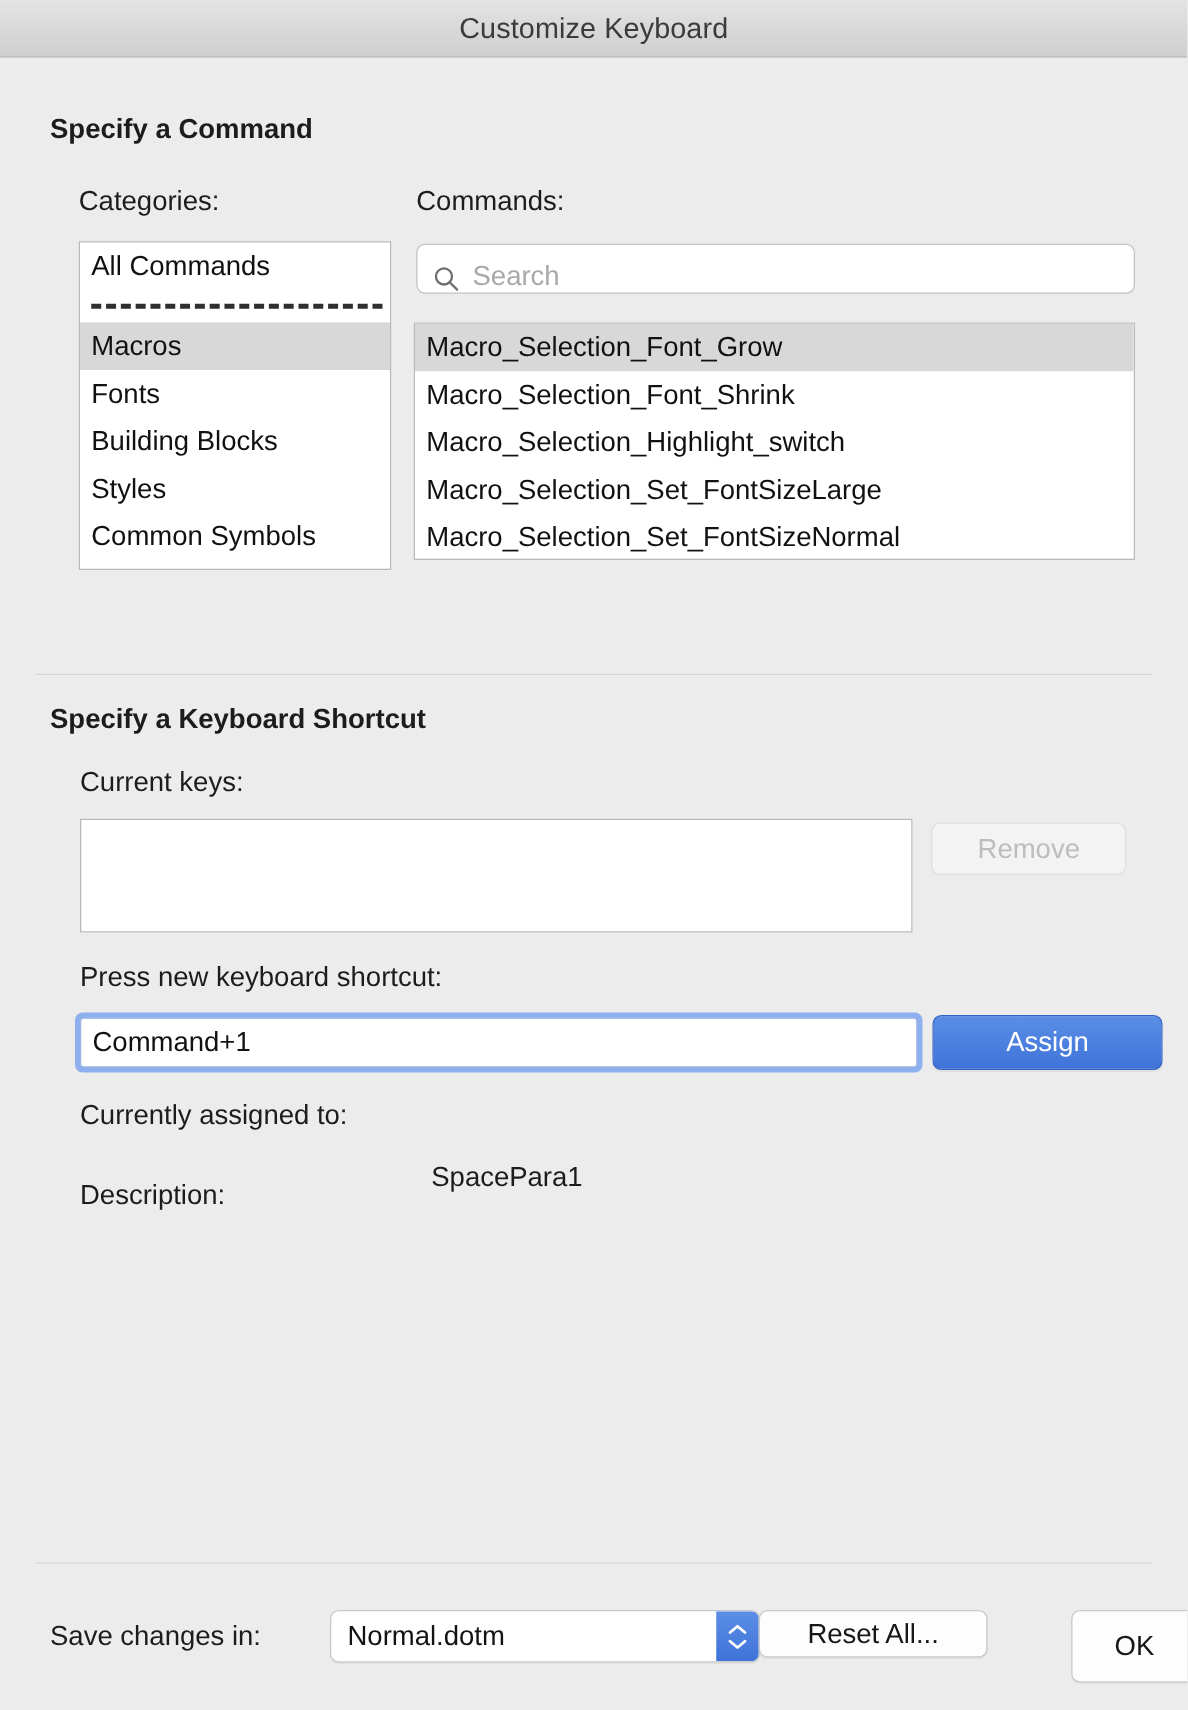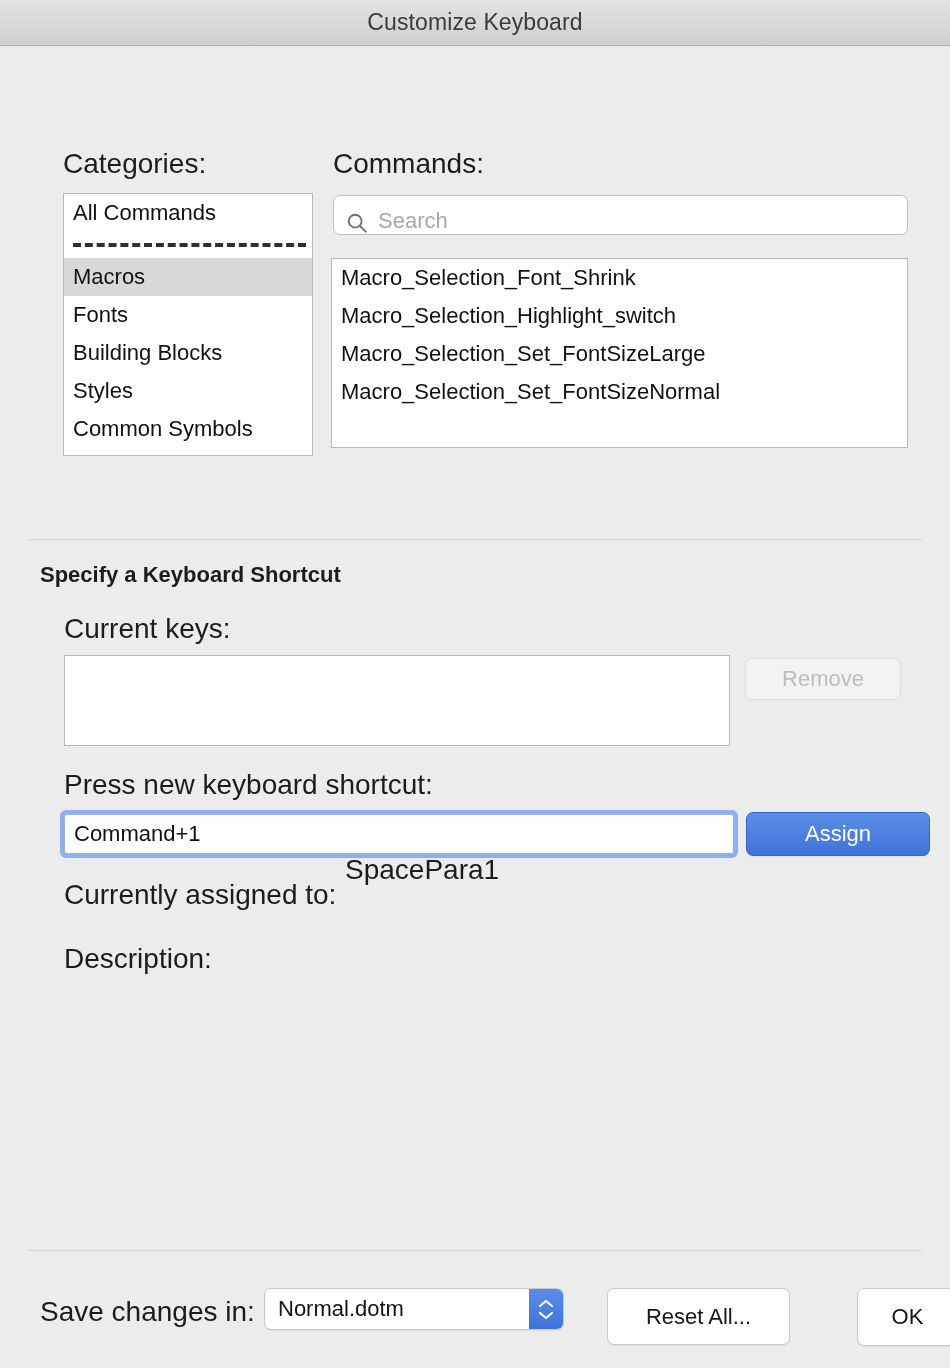--- a/index.html
+++ b/index.html
@@ -38,21 +38,21 @@
 
   
   .section-head {
     position: absolute;
     font-size: 22px;
     font-weight: bold;
     color: #1c1c1c;
   }
   .field-label {
     position: absolute;
-    font-size: 28px;
+    font-size: 22px;
     color: #1c1c1c;
   }
 
   
   .listbox {
     position: absolute;
     background: #ffffff;
     border: 1px solid #b9b9b9;
     overflow: hidden;
   }
@@ -162,29 +162,29 @@
     border-color: #dedede;
     box-shadow: none;
   }
   .btn.primary {
     background: linear-gradient(to bottom, #5b8ee6 0%, #3f73d9 100%);
     border: 1px solid #3565c4;
     color: #ffffff;
   }
   #remove-button { left: 745px; top: 658px; width: 156px; height: 42px; }
   #assign-button { left: 746px; top: 812px; width: 184px; height: 44px; }
-  #reset-all-button { left: 607px; top: 1288px; width: 183px; height: 57px; }
+  #reset-all-button { left: 607px; top: 1288px; width: 183px; height: 38px; }
   #ok-button { left: 857px; top: 1288px; width: 101px; height: 58px; }
 
   
   #save-label { left: 40px; top: 1296px; }
   .popup {
     position: absolute;
     left: 264px; top: 1288px;
-    width: 300px; height: 42px;
+    width: 344px; height: 42px;
     background: #ffffff;
     border: 1px solid #c9c9c9;
     border-radius: 7px;
     display: flex;
     align-items: center;
     overflow: hidden;
     box-shadow: 0 1px 1px rgba(0,0,0,0.05);
   }
   .popup-value {
     font-size: 22px;
@@ -206,20 +206,21 @@
 </style>
 </head>
 <body>
 
 <div class="dialog">
 
   <div class="titlebar">
     <div class="titlebar-text">Customize Keyboard</div>
   </div>
 
+  <div class="section-head" style="left:40px; top:90px;">Specify a Command</div>
 
   <div class="field-label" style="left:63px; top:148px;">Categories:</div>
 
   <div class="listbox" id="categories-list">
     <div class="cat-row selected" style="background:transparent;">
       <span>All Commands</span>
     </div>
     <div class="cat-sep">
       <div class="cat-sep-line"></div>
     </div>
@@ -244,20 +245,23 @@
 
   <div class="search-field">
     <svg class="search-icon" viewBox="0 0 24 24">
       <circle cx="10" cy="10" r="7" fill="none" stroke="#6e6e6e" stroke-width="2"></circle>
       <line x1="15" y1="15" x2="21.5" y2="21.5" stroke="#6e6e6e" stroke-width="2" stroke-linecap="round"></line>
     </svg>
     <span class="search-placeholder">Search</span>
   </div>
 
   <div class="listbox" id="commands-list">
+    <div class="cmd-row selected">
+      <span>Macro_Selection_Font_Grow</span>
+    </div>
     <div class="cmd-row">
       <span>Macro_Selection_Font_Shrink</span>
     </div>
     <div class="cmd-row">
       <span>Macro_Selection_Highlight_switch</span>
     </div>
     <div class="cmd-row">
       <span>Macro_Selection_Set_FontSizeLarge</span>
     </div>
     <div class="cmd-row">
@@ -285,21 +289,21 @@
     <div class="focus-inner">
       <span>Command+1</span>
     </div>
   </div>
 
   <div class="btn primary" id="assign-button">
     <span>Assign</span>
   </div>
 
   <div class="field-label" style="left:64px; top:879px;">Currently assigned to:</div>
-  <div class="field-label" style="left:345px; top:854px;">SpacePara1</div>
+  <div class="field-label" style="left:345px; top:929px;">SpacePara1</div>
 
   <div class="field-label" style="left:64px; top:943px;">Description:</div>
   <div class="field-label" style="left:64px; top:983px; font-size:21px; color:#444;"></div>
 
   <div class="divider" style="left:28px; top:1250px; width:894px;"></div>
 
   <div class="field-label" id="save-label">Save changes in:</div>
 
   <div class="popup">
     <span class="popup-value">Normal.dotm</span>

